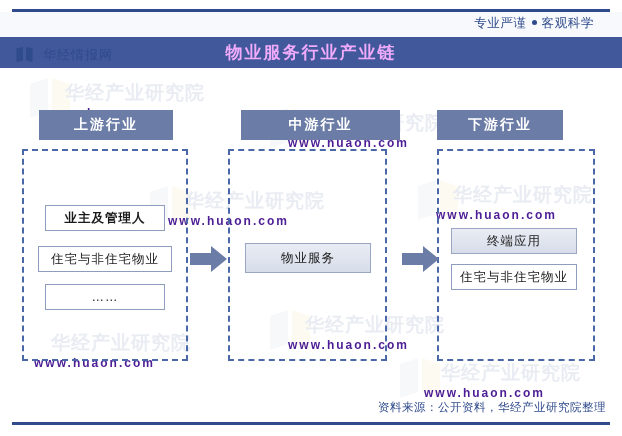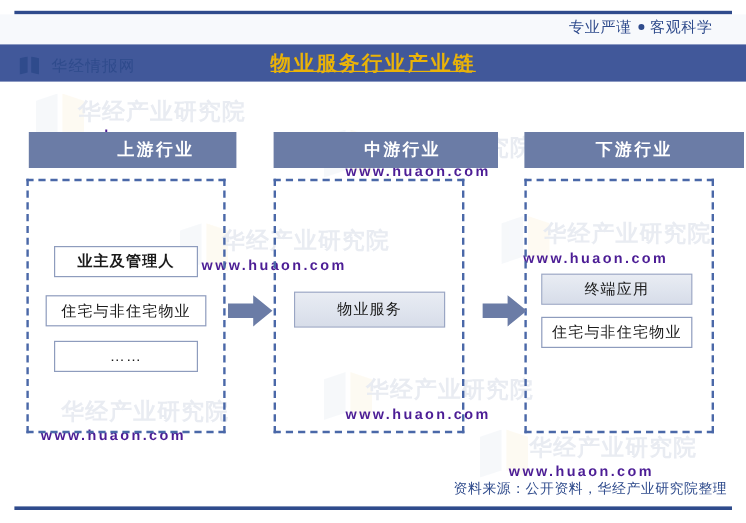--- a/index.html
+++ b/index.html
@@ -102,25 +102,24 @@
     position: absolute;
     left: 0; right: 0; top: 37px;
     height: 31px;
     background: #41589a;
     display: flex;
     align-items: center;
     justify-content: center;
     z-index: 3;
   }
   .titlebar .title-text {
-    color: #eab308;
+    color: #f0abfc;
     font-size: 17px;
     font-weight: bold;
     letter-spacing: 2px;
-    text-decoration: underline;
   }
 
   
   .col-head {
     position: absolute;
     height: 30px;
     background: #6b7ca6;
     display: flex;
     align-items: center;
     justify-content: center;
@@ -134,27 +133,27 @@
   }
   .col-box {
     position: absolute;
     border: 2px dashed #4a68a8;
     background: transparent;
     z-index: 2;
     box-sizing: border-box;
   }
 
   
-  #head-up  { left: 24px;  top: 110px; width: 134px; padding-left: 39px; }
+  #head-up  { left: 39px;  top: 110px; width: 134px; }
   #box-up   { left: 22px;  top: 149px; width: 166px; height: 212px; }
   
-  #head-mid { left: 228px; top: 110px; width: 159px; padding-left: 28px; }
+  #head-mid { left: 241px; top: 110px; width: 159px; }
   #box-mid  { left: 228px; top: 149px; width: 159px; height: 212px; }
   
-  #head-down{ left: 437px; top: 110px; width: 183px; }
+  #head-down{ left: 437px; top: 110px; width: 126px; }
   #box-down { left: 437px; top: 149px; width: 158px; height: 212px; }
 
   
   .node {
     position: absolute;
     box-sizing: border-box;
     display: flex;
     align-items: center;
     justify-content: center;
     font-size: 12.5px;

